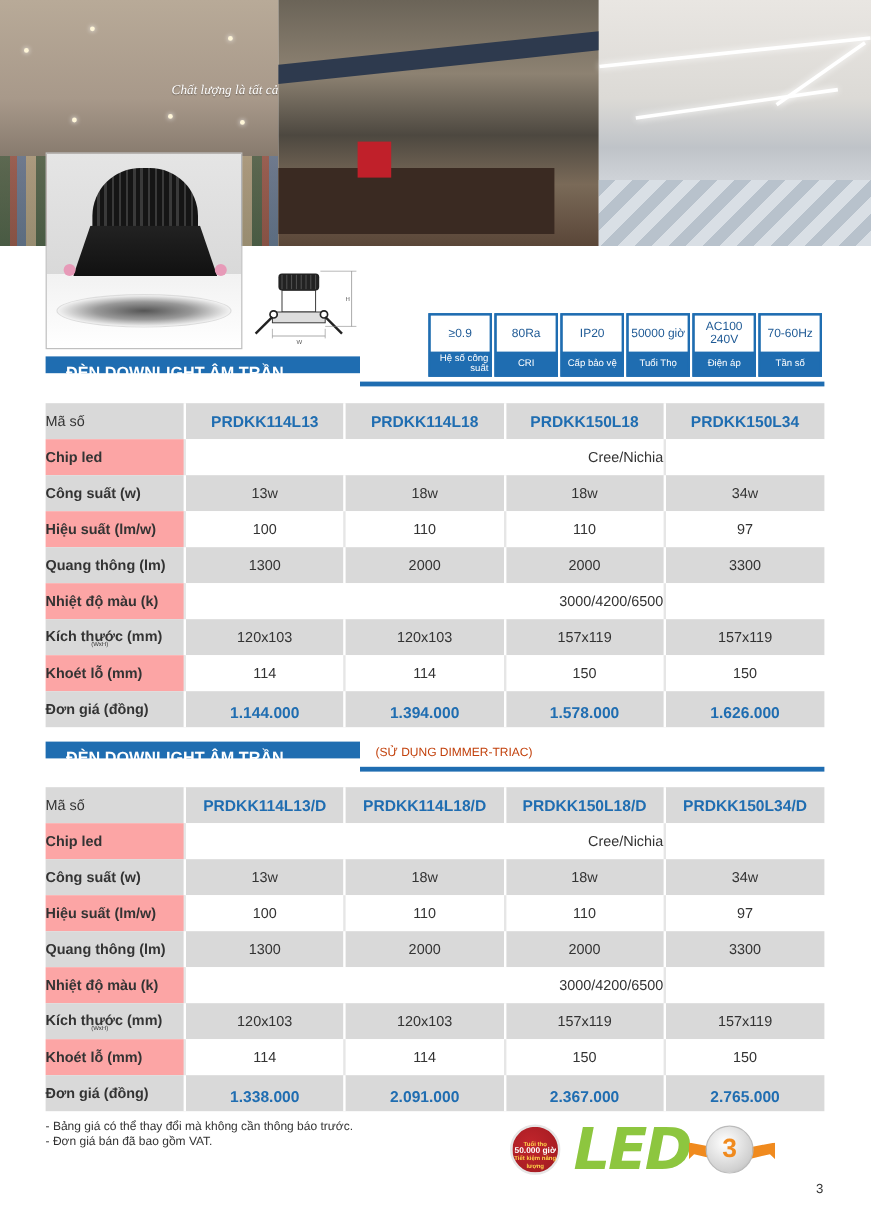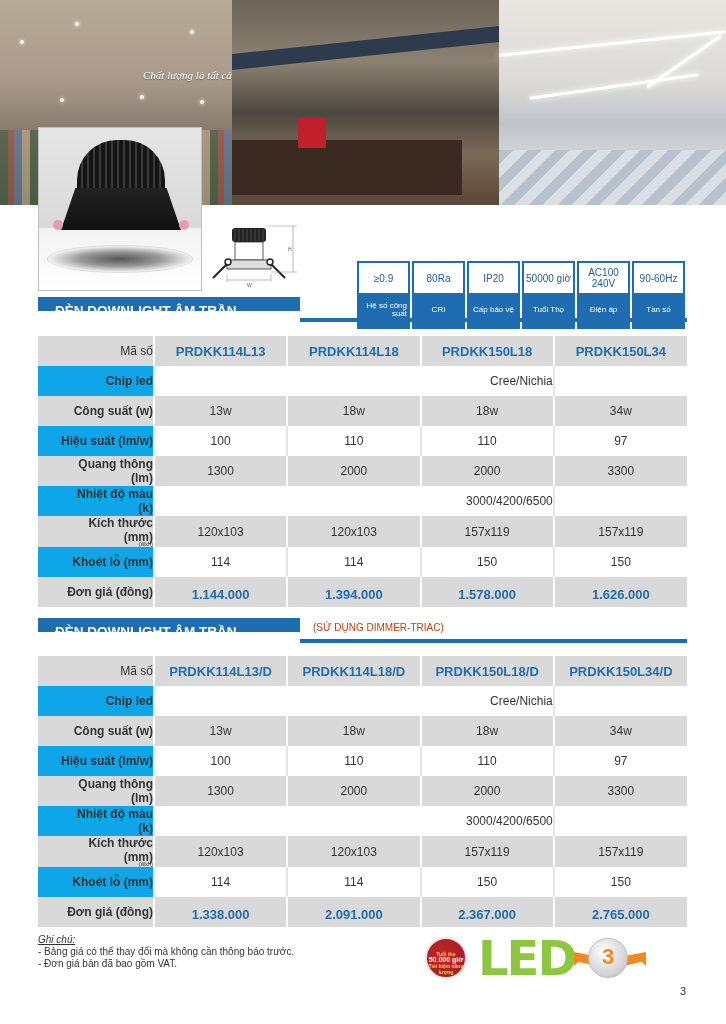--- a/index.html
+++ b/index.html
@@ -38,59 +38,59 @@
     background: linear-gradient(180deg, #222 0%, #111 100%); clip-path: polygon(12% 0, 88% 0, 100% 100%, 0 100%); }
   .product-photo .pink { position: absolute; top: 92px; width: 10px; height: 10px; border-radius: 50%; background: #e79ab8; }
   .product-photo .reflector { position: absolute; left: 8px; top: 117px; width: 146px; height: 28px; border-radius: 50%;
     background: radial-gradient(ellipse at center, #555 0%, #999 40%, #fff 75%); border: 1px solid #ddd; }
 
   
   .dim-drawing { position: absolute; left: 205px; top: 220px; width: 100px; height: 70px; }
 
   
   .spec-strip { position: absolute; left: 357px; top: 261px; display: flex; gap: 2px; }
-  .spec-box { width: 53px; height: 68px; border: 2px solid #1f6db1; background: #1f6db1; display: flex; flex-direction: column; }
+  .spec-box { width: 53px; height: 53px; border: 2px solid #1f6db1; background: #1f6db1; display: flex; flex-direction: column; }
   .spec-box .val { height: 30px; background: #ffffff; color: #1f5a95; font-size: 10px; text-align: center;
     display: flex; align-items: center; justify-content: center; line-height: 11px; }
   .spec-box .lbl { flex: 1; color: #ffffff; font-size: 8px; text-align: right;
     display: flex; align-items: center; justify-content: center; line-height: 8px; padding: 0 1px; }
 
   
   .section-bar { position: absolute; left: 38px; height: 25px; }
   .section-bar .tab { position: absolute; left: 0; top: 0; height: 14px; background: #1f6db1; color: #ffffff;
     font-weight: bold; font-size: 13.5px; padding: 6px 0 0 17px; width: 262px; }
   .section-bar .rule { position: absolute; left: 262px; bottom: 0; height: 4px; background: #1f6db1; }
   .section-bar .subtitle { position: absolute; left: 275px; top: 4px; color: #c2410c; font-size: 10px; }
 
   
   .spec-table { position: absolute; left: 38px; width: 649px; border-collapse: collapse; table-layout: fixed; }
   .spec-table td { height: 30px; font-size: 12px; text-align: center; vertical-align: middle; color: #333;
     border-left: 2px solid #ffffff; }
-  .spec-table td:first-child { text-align: right; padding-left: 23px; font-weight: bold; color: #333; border-left: none; width: 116px; }
+  .spec-table td:first-child { text-align: left; padding-left: 0; font-weight: bold; color: #333; border-left: none; width: 116px; }
   .spec-table tr.shade td { background: #d9d9d9; }
   .spec-table tr.plain td { background: #ffffff; border-left-color: #e6e6e6; }
-  .spec-table tr.plain td:first-child { background: #0ea5e9; margin-left: 39px; }
+  .spec-table tr.plain td:first-child { background: #fca5a5; margin-left: 39px; }
   .spec-table tr.head td.model { color: #1f6db1; font-weight: bold; font-size: 13px; }
   .spec-table tr.head td:first-child { font-weight: normal; }
   .spec-table tr.price td.price { color: #1f6db1; font-weight: bold; font-size: 13px; padding-top: 4px; }
   .spec-table .sub { display: block; font-size: 5px; font-weight: normal; padding-left: 38px; line-height: 5px; margin-top: -2px; }
   .spec-table td.span-cell { text-align: right; font-weight: normal; }
   .spec-table td.empty { border-left: 2px solid #e6e6e6; }
 
   
   .notes { position: absolute; left: 38px; top: 934px; font-size: 10px; color: #333; line-height: 12px; }
   .notes .title { font-style: italic; text-decoration: underline; }
 
   
   .badge-lifetime { position: absolute; left: 425px; top: 937px; width: 42px; height: 42px; border-radius: 50%;
     background: radial-gradient(circle at 40% 40%, #c2252c 0%, #9d1a20 100%); border: 2px solid #e6e6e6;
     color: #ffd44a; font-size: 5px; font-weight: bold; text-align: center; padding-top: 12px; line-height: 6px; }
   .badge-lifetime .big { font-size: 7px; color: #fff; display: block; }
   .badge-led { position: absolute; left: 478px; top: 933px; font-size: 48px; font-weight: bold; color: #8dc63f;
-    letter-spacing: -2px; line-height: 50px; font-family: "DejaVu Sans", sans-serif; }
+    letter-spacing: -2px; line-height: 50px; font-family: "DejaVu Sans", sans-serif; font-style: italic; }
   .badge-warranty { position: absolute; left: 588px; top: 938px; width: 40px; height: 40px; border-radius: 50%;
     background: radial-gradient(circle at 40% 35%, #ffffff 0%, #d0d0d0 70%, #a8a8a8 100%); border: 1px solid #bbb;
     color: #f08a1e; font-size: 22px; font-weight: bold; text-align: center; line-height: 36px; }
   .ribbon { position: absolute; top: 952px; width: 22px; height: 14px; background: #f08a1e; }
   .ribbon.left { left: 574px; clip-path: polygon(0 0, 100% 30%, 100% 100%, 20% 70%, 0 100%); }
   .ribbon.right { left: 624px; clip-path: polygon(0 30%, 100% 0, 100% 100%, 80% 70%, 0 100%); }
 
   .page-num { position: absolute; left: 680px; top: 985px; font-size: 11px; color: #333; }
 </style>
 </head>
@@ -171,21 +171,21 @@
   </div>
   <div class="spec-box">
     <div class="val">50000 giờ</div>
     <div class="lbl">Tuổi Thọ</div>
   </div>
   <div class="spec-box">
     <div class="val">AC100 240V</div>
     <div class="lbl">Điện áp</div>
   </div>
   <div class="spec-box">
-    <div class="val">90-60Hz</div>
+    <div class="val">70-60Hz</div>
     <div class="lbl">Tần số</div>
   </div>
 </div>
 
 <div class="section-bar" style="top:297px; width:649px;">
   <div class="tab">ĐÈN DOWNLIGHT ÂM TRẦN</div>
   <div class="rule" style="width:387px;"></div>
 </div>
 
 <table class="spec-table" style="top:336px;">
@@ -316,21 +316,20 @@
     <td>Đơn giá (đồng)</td>
     <td class="price">1.338.000</td>
     <td class="price">2.091.000</td>
     <td class="price">2.367.000</td>
     <td class="price">2.765.000</td>
   </tr>
 </tbody>
   </table>
 
 <div class="notes">
-  <div class="title">Ghi chú:</div>
   <div>- Bảng giá có thể thay đổi mà không cần thông báo trước.</div>
   <div>- Đơn giá bán đã bao gồm VAT.</div>
 </div>
 
 <div class="badge-lifetime">
   <span>Tuổi thọ</span>
   <span class="big">50.000 giờ</span>
   <span>Tiết kiệm năng lượng</span>
 </div>
 <div class="badge-led">LED</div>

